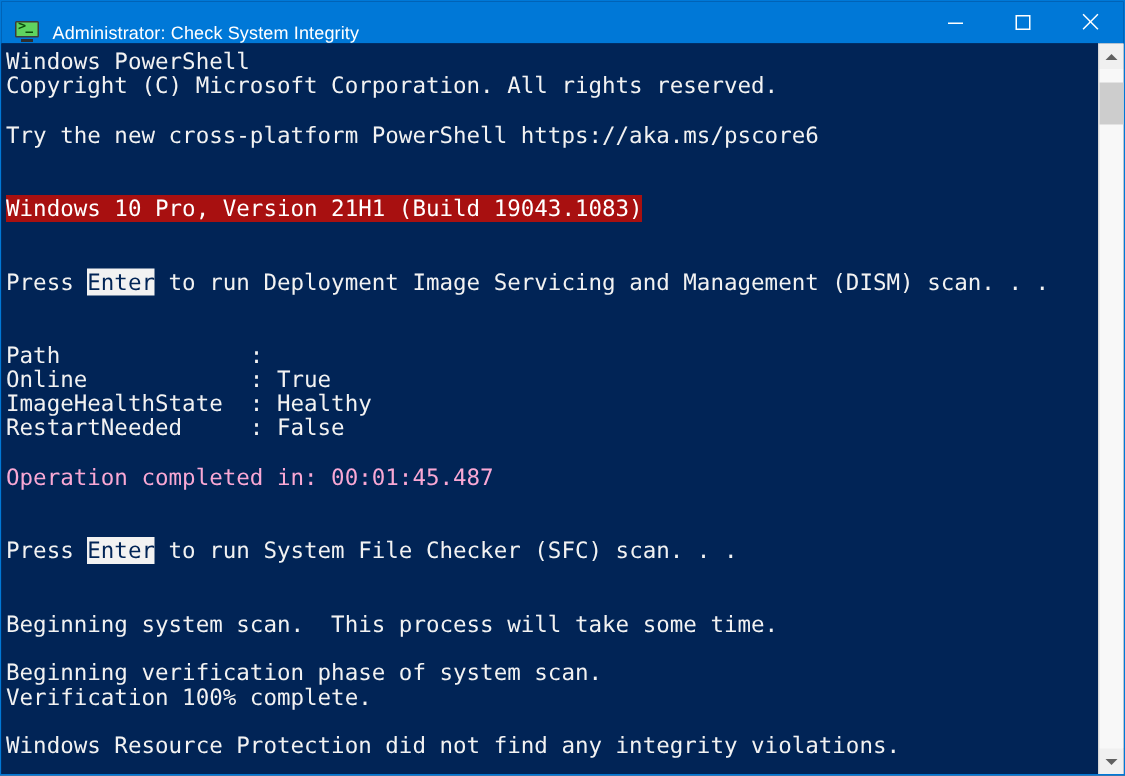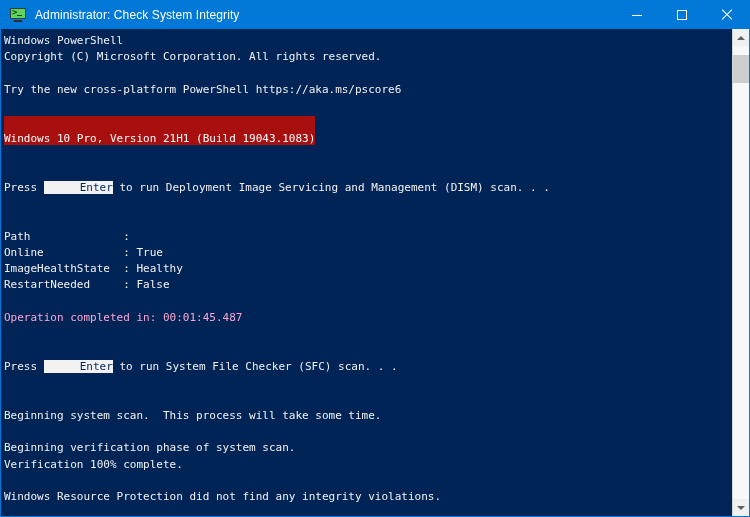--- a/index.html
+++ b/index.html
@@ -26,21 +26,21 @@
     display: flex;
     flex-direction: column;
   }
 
   
   .titlebar {
     height: 28px;
     flex: 0 0 28px;
     background: #0078d7;
     display: flex;
-    align-items: center;
+    align-items: flex-end;
     box-sizing: border-box;
     padding-left: 9px;
     user-select: none;
   }
   .app-icon {
     width: 16px;
     height: 16px;
     flex: 0 0 16px;
     position: relative;
     margin-right: 9px;
@@ -149,40 +149,39 @@
     min-height: 0;
     background: #012456;
   }
   .console {
     flex: 1 1 auto;
     background: #012456;
     padding: 4px 0 0 3px;
     box-sizing: border-box;
     overflow: hidden;
     font-family: "DejaVu Sans Mono", monospace;
-    font-size: 11px;
+    font-size: 15px;
     line-height: 16.3px;
     color: #f2f2f2;
     white-space: pre;
   }
   .line {
     height: 16.3px;
     white-space: pre;
   }
   .c-default { color: #f2f2f2; }
   .c-cyan    { color: #f9a8d4; }
   .c-red-bg  {
     background: #a81010;
     color: #ffffff;
-    padding: 16px 0 0 0;
+    padding: 0 0 0 0;
   }
   .hl-enter {
     background: #f2f2f2;
     color: #012456;
-    padding-left: 36px;
   }
 
   
   .scrollbar {
     flex: 0 0 17px;
     width: 17px;
     background: #f0f0f0;
     border-left: 1px solid #d6d6d6;
     display: flex;
     flex-direction: column;

